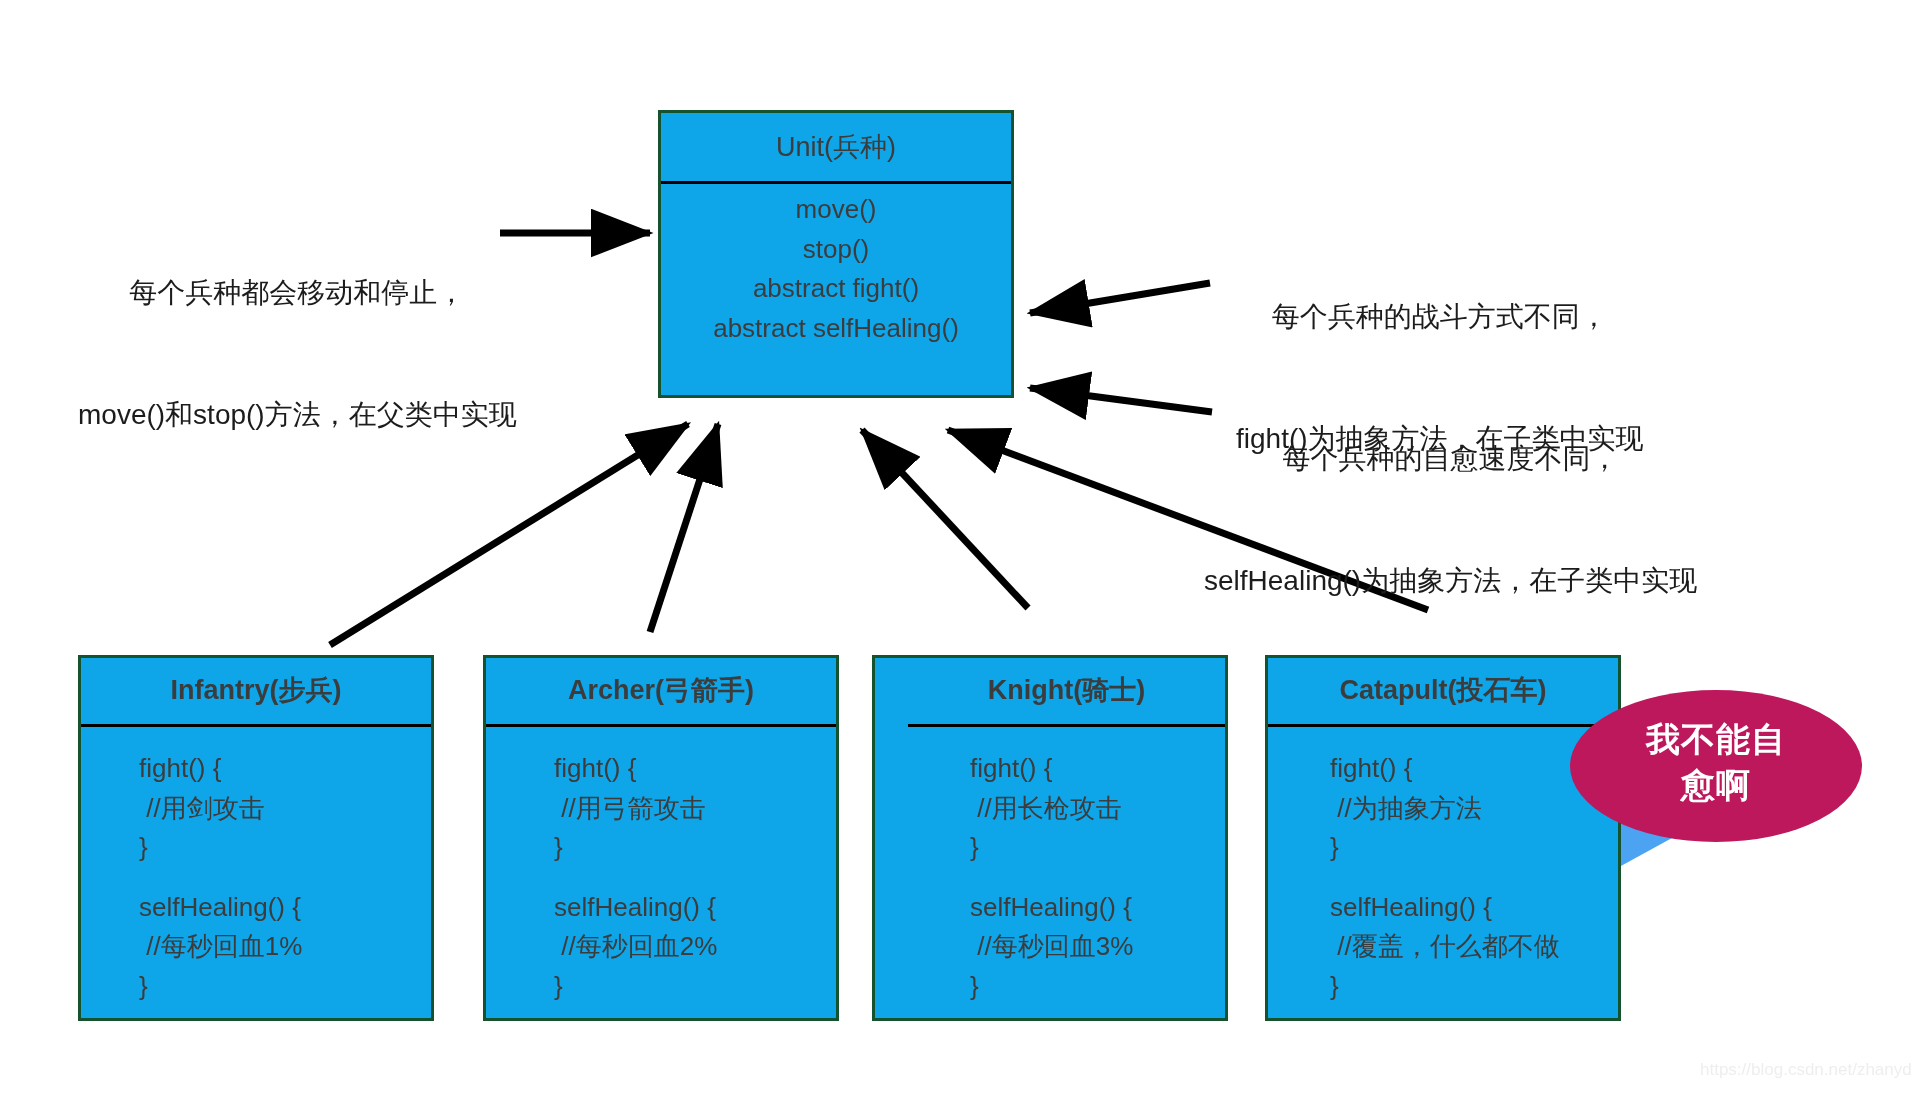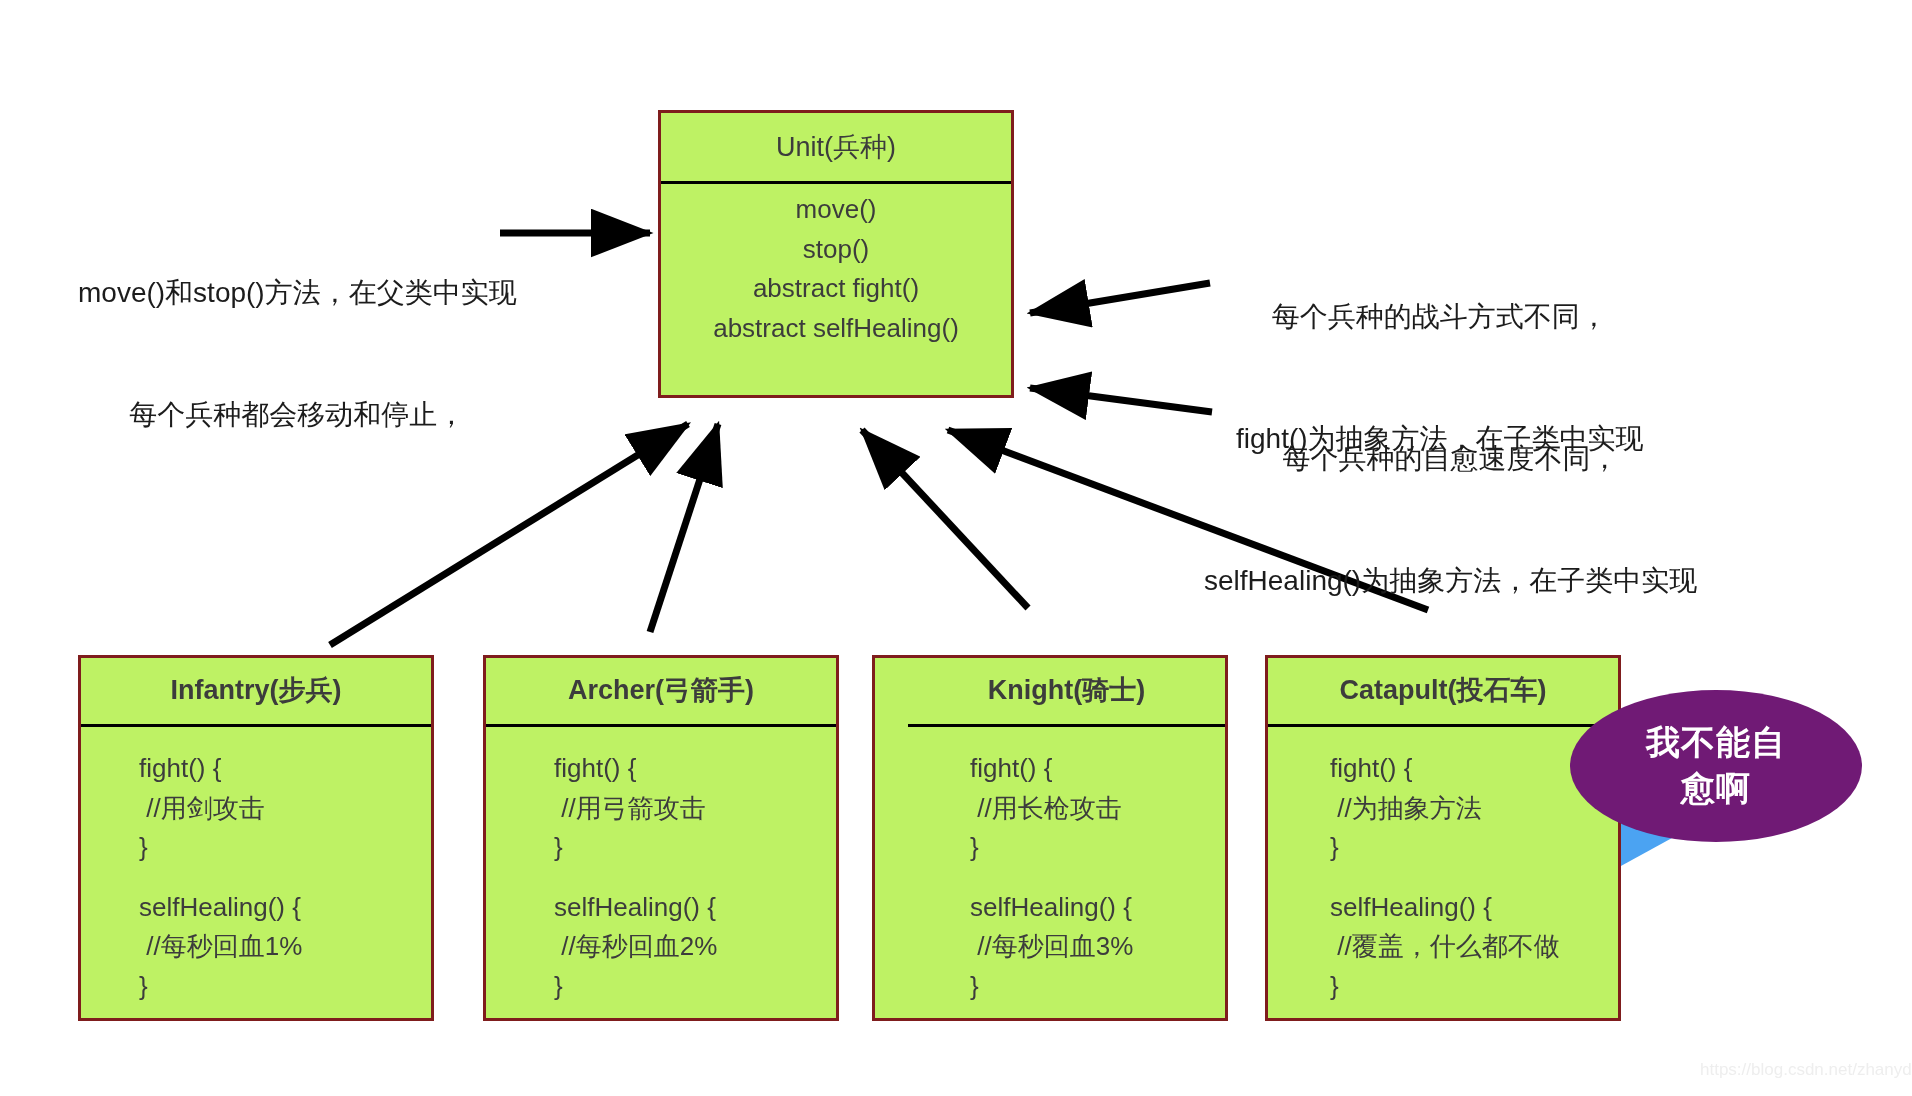--- a/index.html
+++ b/index.html
@@ -26,22 +26,22 @@
     left: 0; top: 0;
     width: 1912px;
     height: 1096px;
     pointer-events: none;
   }
 
   
   .uml-box {
     position: absolute;
     box-sizing: border-box;
-    border: 3px solid #7f1d1d;
-    background: #bef264;
+    border: 3px solid #14532d;
+    background: #0ea5e9;
   }
   .uml-title {
     box-sizing: border-box;
     width: 100%;
     text-align: center;
     font-size: 27px;
     line-height: 1.25;
     color: #3c3c3c;
     white-space: nowrap;
   }
@@ -126,24 +126,25 @@
     top: 690px;
     width: 292px;
     height: 152px;
   }
   #speech-bubble .bubble-body {
     position: absolute;
     left: 0; top: 0;
     width: 292px;
     height: 152px;
     border-radius: 50%;
-    background: #701a75;
+    background: #be185d;
     display: flex;
     align-items: center;
     justify-content: center;
+    font-family: Liberation Mono, monospace;
   }
   #speech-bubble .bubble-text {
     width: 180px;
     text-align: center;
     color: #ffffff;
     font-size: 34px;
     font-weight: bold;
     line-height: 1.35;
     letter-spacing: 1px;
   }
@@ -245,22 +246,22 @@
       <div class="line"> //为抽象方法</div>
       <div class="line">}</div>
       <div class="gap"></div>
       <div class="line">selfHealing() {</div>
       <div class="line"> //覆盖，什么都不做</div>
       <div class="line">}</div>
     </div>
   </div>
 
   <div class="annotation" id="annotation-move">
+    <div>每个兵种都会移动和停止，</div>
     <div>move()和stop()方法，在父类中实现</div>
-    <div>每个兵种都会移动和停止，</div>
   </div>
 
   <div class="annotation" id="annotation-fight">
     <div>每个兵种的战斗方式不同，</div>
     <div>fight()为抽象方法，在子类中实现</div>
   </div>
 
   <div class="annotation" id="annotation-heal">
     <div>每个兵种的自愈速度不同，</div>
     <div>selfHealing()为抽象方法，在子类中实现</div>

